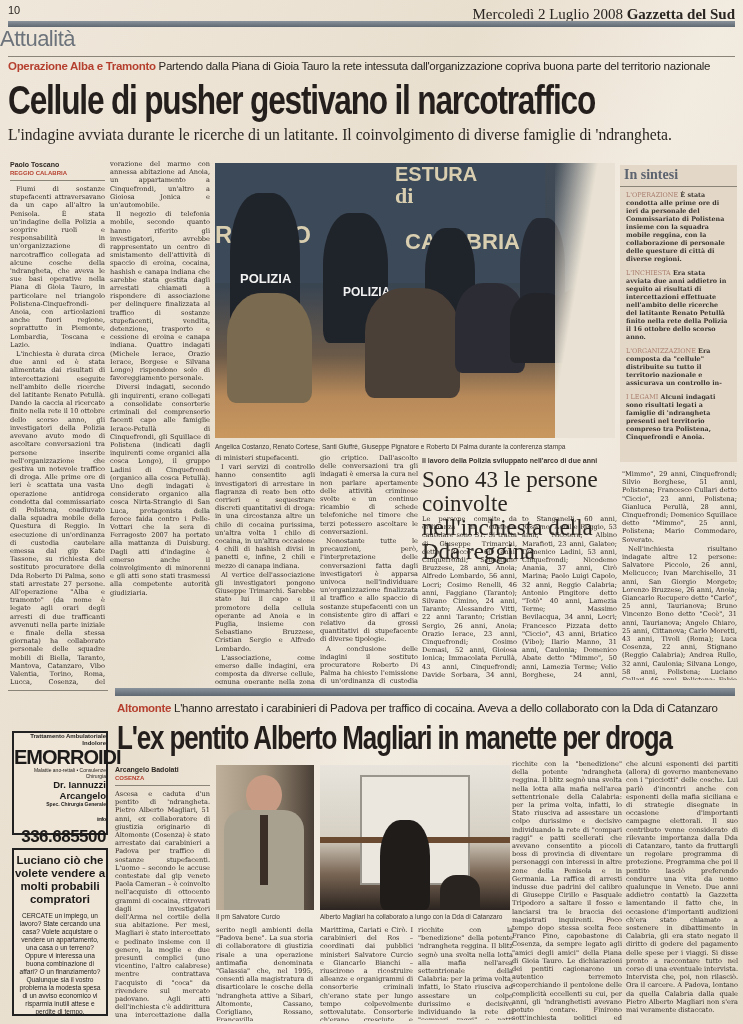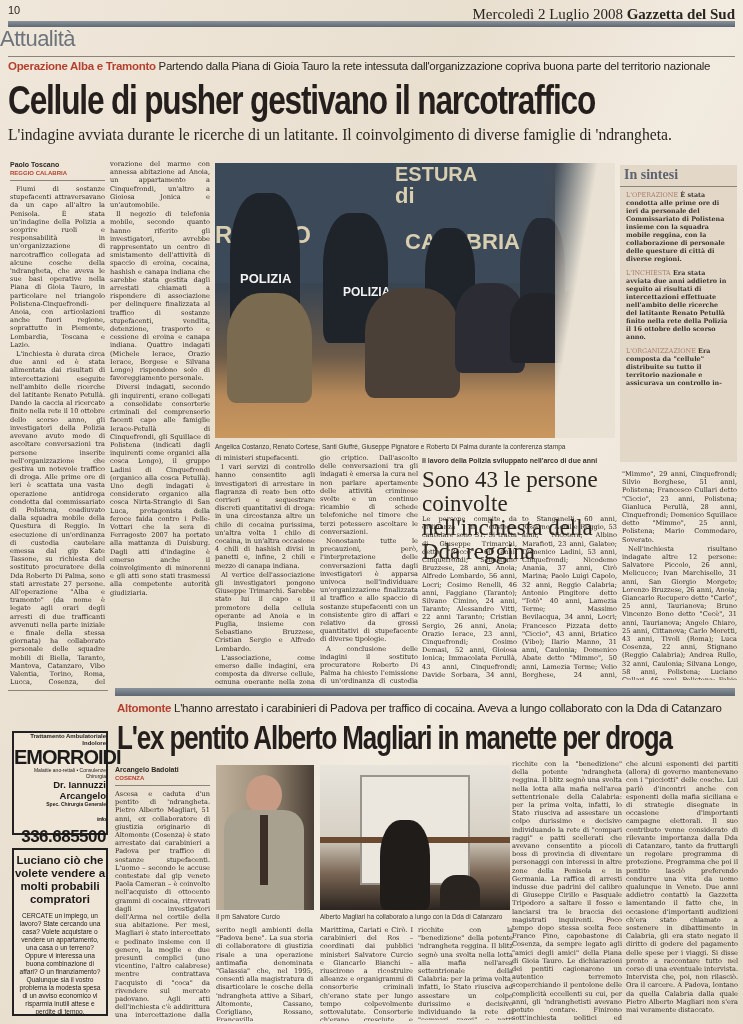--- a/index.html
+++ b/index.html
@@ -75,21 +75,21 @@
 
   <div class="col" style="left:110px;top:160px;width:100px;height:525px">
     <p style="text-indent:0">vorazione del marmo con annessa abitazione ad Anoia, un appartamento a Cinquefrondi, un'altro a Gioiosa Jonica e un'automobile.</p>
     <p>Il negozio di telefonia mobile, secondo quanto hanno riferito gli investigatori, avrebbe rappresentato un centro di smistamento dell'attività di spaccio di eroina, cocaina, hashish e canapa indiana che sarebbe stata gestita dagli arrestati chiamati a rispondere di associazione per delinquere finalizzata al traffico di sostanze stupefacenti, vendita, detenzione, trasporto e cessione di eroina e canapa indiana. Quattro indagati (Michele Ierace, Orazio Ierace, Borgese e Silvana Longo) rispondono solo di favoreggiamento personale.</p>
     <p>Diversi indagati, secondo gli inquirenti, erano collegati a consolidate consorterie criminali del comprensorio facenti capo alle famiglie Ierace-Petullà di Cinquefrondi, gli Squillace di Polistena (indicati dagli inquirenti come organici alla cosca Longo), il gruppo Ladini di Cinquefrondi (organico alla cosca Petullà). Uno degli indagati è considerato organico alla cosca Nirta-Strangio di San Luca, protagonista della feroce faida contro i Pelle-Vottari che la sera di Ferragosto 2007 ha portato alla mattanza di Duisburg. Dagli atti d'indagine è emerso anche il coinvolgimento di minorenni e gli atti sono stati trasmessi alla competente autorità giudiziaria.</p>
   </div>
 
   <div class="photo" style="left:215px;top:163px;width:400px;height:275px;background:linear-gradient(180deg,#3f4a56 0%,#3a4552 45%,#6b5a48 70%,#b88a5a 85%,#c9985f 100%)">
     <div style="position:absolute;left:0;top:0;width:330px;height:120px;background:#3c4958"></div>
     <div style="position:absolute;left:180px;top:0;font-family:'Liberation Sans',sans-serif;font-weight:bold;color:#d9cfb0;font-size:20px">ESTURA</div>
-    <div style="position:absolute;left:180px;top:20px;font-family:Liberation Sans, sans-serif;font-weight:bold;color:#d9cfb0;font-size:22px">di</div>
+    <div style="position:absolute;left:180px;top:20px;font-family:Liberation Serif, serif;font-weight:bold;color:#d9cfb0;font-size:22px">di</div>
     <div style="position:absolute;left:0;top:58px;font-family:'Liberation Sans',sans-serif;font-weight:bold;color:#d9cfb0;font-size:24px">REGGIO</div>
     <div style="position:absolute;left:190px;top:66px;font-family:'Liberation Sans',sans-serif;font-weight:bold;color:#d9cfb0;font-size:22px">CALABRIA</div>
     <div class="sil" style="left:15px;top:30px;width:70px;height:150px"></div>
     <div class="sil" style="left:108px;top:50px;width:65px;height:130px"></div>
     <div class="sil" style="left:210px;top:65px;width:50px;height:110px"></div>
     <div class="sil" style="left:305px;top:55px;width:45px;height:120px;background:#262a33"></div>
     <div style="position:absolute;left:25px;top:108px;font-family:'Liberation Sans',sans-serif;font-weight:bold;color:#f2f2f2;font-size:13px">POLIZIA</div>
     <div style="position:absolute;left:128px;top:122px;font-family:'Liberation Sans',sans-serif;font-weight:bold;color:#f2f2f2;font-size:12px">POLIZIA</div>
     <div class="sil" style="left:12px;top:130px;width:85px;height:110px;background:#7a6a50"></div>
     <div class="sil" style="left:150px;top:125px;width:95px;height:110px;background:#4a4038"></div>
@@ -110,20 +110,21 @@
     <p style="text-indent:0">gio criptico. Dall'ascolto delle conversazioni tra gli indagati è emersa la cura nel non parlare apertamente delle attività criminose svolte e un continuo ricambio di schede telefoniche nel timore che terzi potessero ascoltare le conversazioni.</p>
     <p>Nonostante tutte le precauzioni, però, l'interpretazione delle conversazioni fatta dagli investigatori è apparsa univoca nell'individuare un'organizzazione finalizzata al traffico e allo spaccio di sostanze stupefacenti con un consistente giro di affari e relativo da grossi quantitativi di stupefacente di diverse tipologie.</p>
     <p>A conclusione delle indagini il sostituto procuratore Roberto Di Palma ha chiesto l'emissione di un'ordinanza di custodia cautelare a carico dei 43 indagati. Il gip Tassone ha accolto per buona parte la richiesta ordinando l'arresto di 31 persone.</p>
   </div>
 
   <div class="sintesi">
     <h3>In sintesi</h3>
     <div class="item"><span class="lbl">L'operazione</span> <span>È stata condotta alle prime ore di ieri da personale del Commissariato di Polistena insieme con la squadra mobile reggina, con la collaborazione di personale delle questure di città di diverse regioni.</span></div>
     <div class="item"><span class="lbl">L'inchiesta</span> <span>Era stata avviata due anni addietro in seguito ai risultati di intercettazioni effettuate nell'ambito delle ricerche del latitante Renato Petullà finito nella rete della Polizia il 16 ottobre dello scorso anno.</span></div>
     <div class="item"><span class="lbl">L'organizzazione</span> <span>Era composta da "cellule" distribuite su tutto il territorio nazionale e assicurava un controllo in-</span></div>
+    <div class="item"><span class="lbl">I legami</span> <span>Alcuni indagati sono risultati legati a famiglie di 'ndrangheta presenti nel territorio compreso tra Polistena, Cinquefrondi e Anoia.</span></div>
   </div>
 
   <div class="boxhead" style="left:422px;top:457px">Il lavoro della Polizia sviluppato nell'arco di due anni</div>
   <div class="boxtitle" style="left:422px;top:468px;width:200px">Sono 43 le persone coinvolte nell'inchiesta della Dda reggina</div>
   <div class="col" style="left:422px;top:515px;width:95px;height:165px">Le persone compite da ordinanza di custodia cautelare sono 31. Si tratta di Giuseppe Trimarchi, detto "Rocco", 60 anni, Cinquefrondi; Sebastiano Bruzzese, 28 anni, Anoia; Alfredo Lombardo, 56 anni, Locri; Cosimo Renelli, 46 anni, Faggiano (Taranto); Silvano Cimino, 24 anni, Taranto; Alessandro Vitti, 22 anni Taranto; Cristian Sergio, 26 anni, Anoia; Orazio Ierace, 23 anni, Cinquefrondi; Cosimo Demasi, 52 anni, Gioiosa Ionica; Immacolata Perullà, 43 anni, Cinquefrondi; Davide Sorbara, 34 anni, Anoia; Nicodemo Angiolini detto "Nico", 31 anni, Anoia; Ippoli-</div>
   <div class="col" style="left:522px;top:515px;width:95px;height:165px">to Stanganelli, 60 anni, Rosarno; Achille Reggio, 53 anni, Nicotera; Albino Marafioti, 23 anni, Galateo; Domenico Ladini, 53 anni, Cinquefrondi; Nicodemo Anania, 37 anni, Cirò Marina; Paolo Luigi Capolo, 32 anni, Reggio Calabria; Antonio Pingitore detto "Totò" 40 anni, Lamezia Terme; Massimo Bevilacqua, 34 anni, Locri; Francesco Pizzata detto "Ciccio", 43 anni, Briatico (Vibo); Ilario Manno, 31 anni, Caulonia; Domenico Abate detto "Mimmo", 50 anni, Lamezia Terme; Velio Borghese, 24 anni, Polistena; Tullio Squillace, 25 anni, Polistena; Nicola Gioitta detto</div>
   <div class="col" style="left:622px;top:470px;width:115px;height:210px">
     <p style="text-indent:0">"Mimmo", 29 anni, Cinquefrondi; Silvio Borghese, 51 anni, Polistena; Francesco Cullari detto "Ciccio", 23 anni, Polistena; Gianluca Perullà, 28 anni, Cinquefrondi; Domenico Squillace detto "Mimmo", 25 anni, Polistena; Mario Commodaro, Soverato.</p>
     <p>Nell'inchiesta risultano indagate altre 12 persone: Salvatore Piccolo, 26 anni, Melicucco; Ivan Marchisello, 31 anni, San Giorgio Morgeto; Lorenzo Bruzzese, 26 anni, Anoia; Giancarlo Recupero detto "Carlo", 25 anni, Taurianova; Bruno Vincenzo Bono detto "Cecè", 31 anni, Taurianova; Angelo Chiaro, 25 anni, Cittanova; Carlo Moretti, 43 anni, Tivoli (Roma); Luca Cosenza, 22 anni, Stignano (Reggio Calabria); Andrea Rullo, 32 anni, Caulonia; Silvana Longo, 58 anni, Polistena; Luciano Cullari, 46 anni, Polistena; Fabio Bono, 29 anni, Taurianova.</p>
   </div>
@@ -143,21 +144,21 @@
     <div class="c">Amb. Via D'Annunzio 16 - ROSARNO (RC)</div>
     <div class="g">www.emorroidinet.it</div>
   </div>
   <div class="ad2">
     <div class="t">Luciano ciò che volete vendere a molti probabili compratori</div>
     <div class="bd">CERCATE un impiego, un lavoro? State cercando una casa? Volete acquistare o vendere un appartamento, una casa o un terreno? Oppure vi interessa una buona combinazione di affari? O un finanziamento? Qualunque sia il vostro problema la modesta spesa di un avviso economico vi risparmia inutili attese e perdite di tempo.</div>
   </div>
 
   <div class="kicker" style="top:702px;left:117px">
     <span class="k">Altomonte</span>
-    <span>L'hanno arrestato i carabinieri di Padova per traffico di cocaina. Aveva a lungo collaborato con la Dda di Catanzaro</span>
+    <span>L'hanno arrestato i carabinieri di Padova per traffico di cocaina. Aveva a dello collaborato con la Dda di Catanzaro</span>
   </div>
   <div class="headline" style="left:117px;top:718px;font-size:34px;line-height:38px;transform:scaleX(0.765)">L'ex pentito Alberto Magliari in manette per droga</div>
 
   <div class="col" style="left:115px;top:765px;width:95px;height:255px">
     <div class="byline">Arcangelo Badolati</div>
     <div class="place">COSENZA</div>
     <p style="text-indent:0">Ascesa e caduta d'un pentito di 'ndrangheta. Pietro Alberto Magliari, 51 anni, ex collaboratore di giustizia originario di Altomonte (Cosenza) è stato arrestato dai carabinieri a Padova per traffico di sostanze stupefacenti. L'uomo – secondo le accuse contestate dal gip veneto Paola Cameran – è coinvolto nell'acquisto di ottocento grammi di cocaina, ritrovati dagli investigatori dell'Arma nel cortile della sua abitazione. Per mesi, Magliari è stato intercettato e pedinato insieme con il genero, la moglie e due presunti complici (uno vicentino, l'altro calabrese) mentre contrattava l'acquisto di "coca" da rivendere sul mercato padovano. Agli atti dell'inchiesta c'è addirittura una intercettazione dalla quale si evince che l'ex pentito riforniva di "neve" una donna che è in compagnia di un noto calciatore. Per i carabinieri, infatti, Magliari era perfettamente in-</p>
   </div>
 
   <div class="photo" style="left:216px;top:765px;width:98px;height:145px;background:linear-gradient(90deg,#bfb09b,#9c8d78 50%,#4a3f36)">

